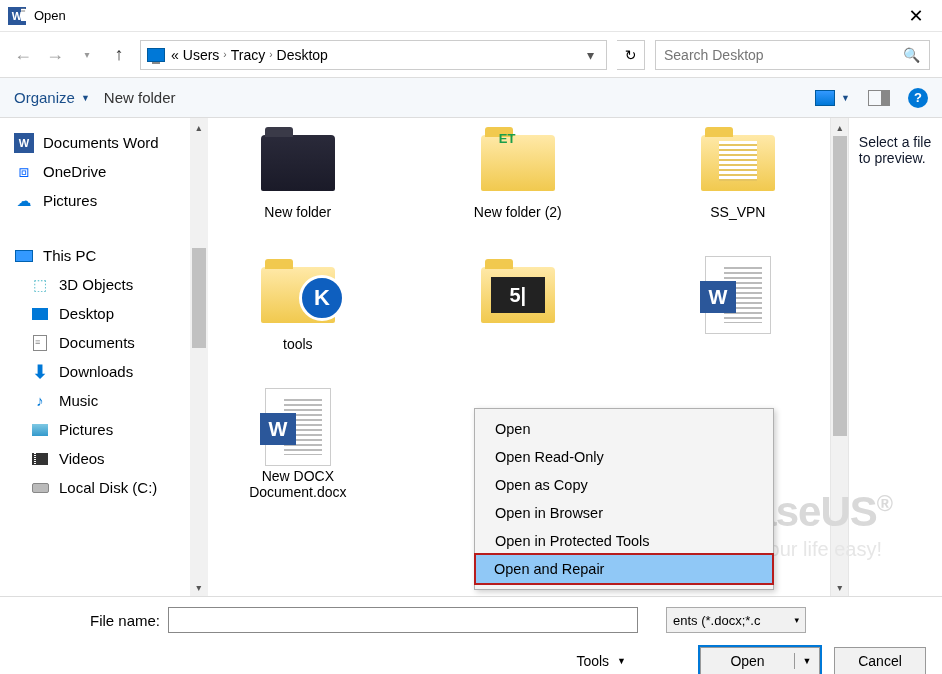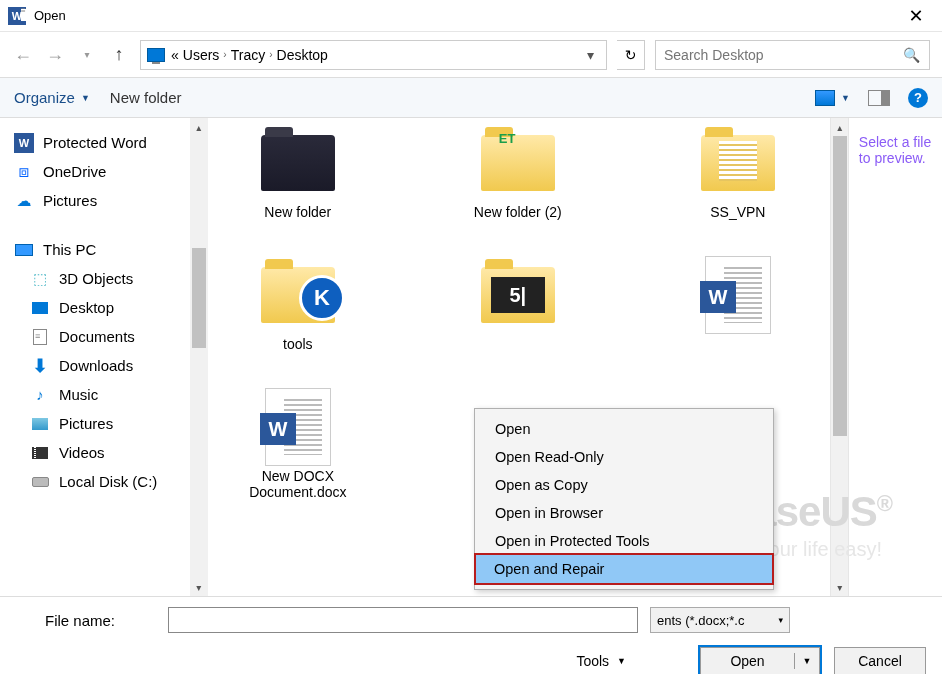--- a/index.html
+++ b/index.html
@@ -15,34 +15,34 @@
 .addr-box{flex:1;display:flex;align-items:center;height:30px;border:1px solid #ccc;padding:0 6px;gap:6px;}
 .monitor-ic{width:18px;height:14px;background:#0078d7;border:1px solid #005a9e;position:relative;}
 .monitor-ic::after{content:"";position:absolute;bottom:-3px;left:4px;width:8px;height:2px;background:#888;}
 .crumb{display:flex;align-items:center;gap:4px;font-size:14px;}
 .sep{color:#666;font-size:10px;}
 .addr-drop{margin-left:auto;color:#555;cursor:pointer;padding:0 6px;}
 .refresh{width:28px;height:30px;border:1px solid #ccc;border-left:none;display:flex;align-items:center;justify-content:center;font-size:14px;cursor:pointer;}
 .search-box{width:275px;height:30px;border:1px solid #ccc;display:flex;align-items:center;padding:0 8px;}
 .search-box input{flex:1;border:none;outline:none;font-size:14px;color:#0c4a6e;}
 .mag{color:#666;font-size:14px;}
-.toolbar{height:40px;background:#f5f8fb;border-bottom:1px solid #ddd;display:flex;align-items:center;padding:0 14px;gap:20px;}
+.toolbar{height:40px;background:#f5f8fb;border-bottom:1px solid #ddd;display:flex;align-items:center;padding:0 14px;gap:14px;}
 .org-btn{color:#1a4e8a;font-size:15px;display:flex;align-items:center;gap:6px;cursor:pointer;}
 .drop-tri{font-size:9px;color:#1a4e8a;}
 .toolbar-right{margin-left:auto;display:flex;align-items:center;gap:18px;}
 .view-btn{width:20px;height:16px;background:linear-gradient(#3399ff,#0078d7);border:1px solid #005a9e;}
 .view-drop{color:#1a4e8a;font-size:9px;margin-left:-12px;cursor:pointer;}
 .preview-btn{width:22px;height:16px;border:1px solid #888;position:relative;}
 .preview-btn::after{content:"";position:absolute;right:0;top:0;width:8px;height:100%;background:#888;}
 .help-btn{width:20px;height:20px;border-radius:50%;background:#0078d7;color:#fff;display:flex;align-items:center;justify-content:center;font-weight:bold;font-size:13px;cursor:pointer;}
 .main{display:flex;height:calc(100% - 32px - 46px - 40px - 78px);position:relative;}
 .sidebar{width:210px;border-right:none;overflow:hidden;position:relative;padding:10px 0 0 10px;}
 .side-item{display:flex;align-items:center;height:29px;gap:9px;font-size:15px;cursor:pointer;padding:1px 4px;}
 .side-indent{padding-left:20px;}
-.side-group{margin-top:20px;}
+.side-group{margin-top:26px;}
 .ic{width:20px;height:20px;display:flex;align-items:center;justify-content:center;font-size:15px;}
 .ic-word{width:20px;height:20px;background:#2b579a;color:#fff;font-weight:bold;font-size:11px;display:flex;align-items:center;justify-content:center;}
 .ic-dropbox{color:#0061ff;font-size:17px;}
 .ic-onedrive{color:#0078d7;}
 .ic-pc{width:18px;height:12px;background:#3399ff;border:1px solid #0061b0;display:block;}
 .ic-3d{color:#4db8c7;}
 .ic-desk{width:16px;height:12px;background:#0078d7;}
 .ic-doc{width:14px;height:16px;border:1px solid #888;position:relative;}
 .ic-doc::before{content:"≡";position:absolute;top:1px;left:1px;font-size:9px;color:#888;}
 .ic-down{color:#0078d7;font-size:18px;font-weight:bold;}
@@ -61,29 +61,29 @@
 .folder-ic::before{content:"";position:absolute;top:-8px;left:4px;width:28px;height:10px;background:#f1c94e;border-radius:3px 3px 0 0;}
 .folder-dark .folder-ic{background:linear-gradient(#2a2a3a,#1a1a28);}
 .folder-dark .folder-ic::before{background:#3a3a48;}
 .folder-k .folder-ic::after{content:"K";position:absolute;right:-10px;top:8px;width:40px;height:40px;border-radius:50%;background:#0e5fbf;color:#fff;font-weight:bold;font-size:22px;display:flex;align-items:center;justify-content:center;border:3px solid #fff;}
 .folder-et .folder-ic::after{content:"ET";position:absolute;top:-4px;left:18px;font-size:13px;color:#1a9e4a;font-weight:bold;}
 .folder-ss .folder-ic::after{content:"";position:absolute;top:6px;left:18px;width:38px;height:40px;background:repeating-linear-gradient(#fff 0,#fff 3px,#e6c560 3px,#e6c560 5px);}
 .folder-5 .folder-ic::after{content:"5|";position:absolute;top:10px;left:10px;width:54px;height:36px;background:#222;color:#fff;font-size:20px;font-weight:bold;display:flex;align-items:center;justify-content:center;filter:blur(0.5px);}
 .doc-ic{width:66px;height:78px;background:#fff;border:1px solid #ccc;position:relative;}
 .doc-ic::before{content:"";position:absolute;top:10px;right:8px;width:38px;height:56px;background:repeating-linear-gradient(#bbb 0,#bbb 2px,transparent 2px,transparent 5px);}
 .doc-word::after{content:"W";position:absolute;left:-6px;top:24px;width:36px;height:32px;background:#2b579a;color:#fff;font-size:20px;font-weight:bold;display:flex;align-items:center;justify-content:center;}
-.preview-pane{width:95px;border-left:1px solid #e6e6e6;padding:16px 8px 0 10px;font-size:14px;color:#8b5cf6;position:relative;}
+.preview-pane{width:95px;border-left:1px solid #e6e6e6;padding:16px 8px 0 10px;font-size:14px;color:#0f172a;position:relative;}
 .context-menu{position:absolute;left:474px;top:290px;width:300px;background:#f4f4f4;border:1px solid #b0b0b0;box-shadow:2px 2px 6px rgba(0,0,0,0.2);padding:6px 2px;z-index:50;}
 .menu-item{height:28px;display:flex;align-items:center;padding:0 18px;font-size:14.5px;cursor:pointer;}
 .menu-item.hl{background:#90c8f6;outline:2px solid #b71c1c;outline-offset:0;margin:0 -1px;}
 .footer{position:absolute;bottom:0;left:0;right:0;height:78px;border-top:1px solid #ddd;padding:10px 14px 0 0;background:#fff;}
 .fn-row{display:flex;align-items:center;gap:8px;}
-.fn-label{width:160px;text-align:center;font-size:15px;}
+.fn-label{width:160px;text-align:right;font-size:15px;}
 .fn-input{width:470px;height:26px;border:1px solid #888;padding:0 6px;}
-.filter-combo{width:140px;height:26px;border:1px solid #aaa;background:#f1f1f1;display:flex;align-items:center;padding:0 6px;font-size:13px;margin-left:4px;overflow:hidden;white-space:nowrap;cursor:pointer;}
+.filter-combo{width:140px;height:26px;border:1px solid #aaa;background:#f1f1f1;display:flex;align-items:center;padding:0 6px;font-size:13px;margin-left:20px;overflow:hidden;white-space:nowrap;cursor:pointer;}
 .btn-row{display:flex;justify-content:flex-end;gap:14px;margin-top:14px;align-items:center;padding-right:2px;}
 .tools-lbl{font-size:14px;display:flex;align-items:center;gap:8px;margin-right:60px;}
 .btn{width:92px;height:28px;border:1px solid #999;background:#f1f1f1;display:flex;align-items:center;justify-content:center;font-size:14px;cursor:pointer;}
 .btn-open{width:120px;outline:2px solid #0078d7;display:flex;}
 .btn-open-main{flex:1;display:flex;align-items:center;justify-content:center;border-right:1px solid #999;}
 .btn-open-drop{width:24px;display:flex;align-items:center;justify-content:center;font-size:9px;}
 .watermark{position:absolute;right:50px;top:370px;font-size:42px;font-weight:bold;color:#d9d9d9;font-family:Arial;letter-spacing:-1px;pointer-events:none;z-index:1;}
 .watermark-sub{position:absolute;right:60px;top:420px;font-size:20px;color:#e6e6e6;font-family:Arial;pointer-events:none;z-index:1;}
 .reg{font-size:22px;vertical-align:super;}
 .side-scroll{position:absolute;right:0;top:0;width:18px;height:100%;background:#f1f1f1;}
@@ -135,21 +135,21 @@
     <span class="preview-btn"></span>
     <span class="help-btn">?</span>
   </div>
 </div>
 
 <div class="main">
 
   <div class="sidebar">
     <div class="side-item">
         <span class="ic ic-word">W</span>
-        <span>Protected Word</span>
+        <span>Documents Word</span>
       </div>
     <div class="side-item">
         <span class="ic ic-dropbox">⧈</span>
         <span>OneDrive</span>
       </div>
     <div class="side-item">
         <span class="ic ic-onedrive">☁</span>
         <span>Pictures</span>
       </div>
 

